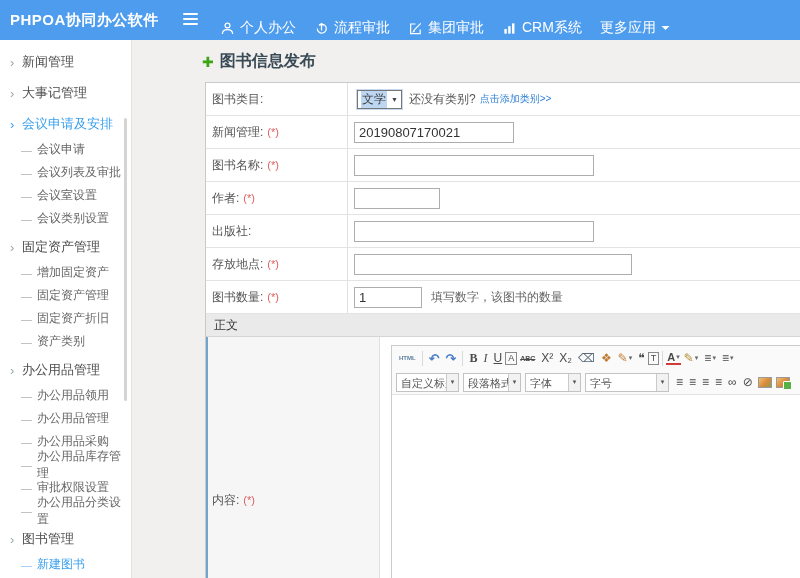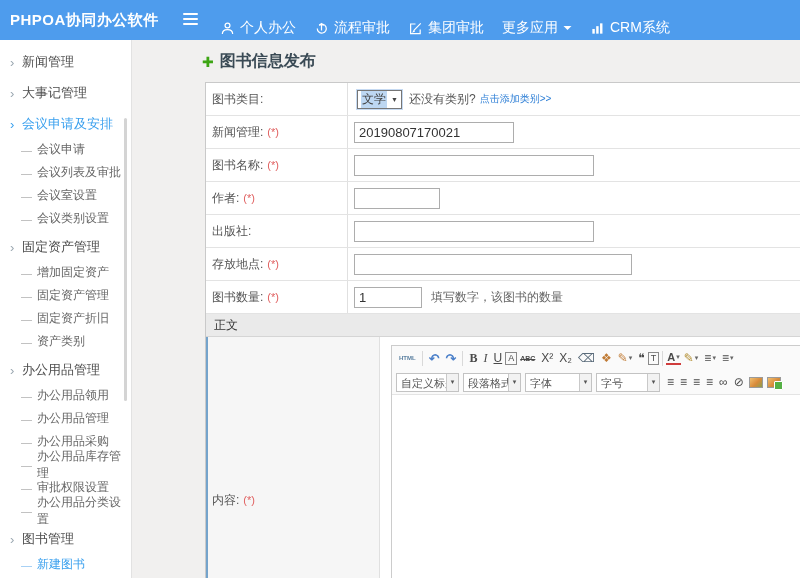--- a/index.html
+++ b/index.html
@@ -113,36 +113,36 @@
       <div class="nav-item">
         <span>
             <svg width="15" height="15" viewBox="0 0 16 16">
               <path d="M13 9 v4.5 H2.8 V3.2 H8" fill="none" stroke="#fff" stroke-width="1.3"></path>
               <path d="M6.5 9.8 L13.6 2.6 M6.5 9.8 l-.7 1.5 1.5-.7" fill="none" stroke="#fff" stroke-width="1.3"></path>
             </svg>
           </span>
         <span>集团审批</span>
       </div>
       <div class="nav-item">
-        <span>更多应用</span>
-        <span>
-            <svg width="9" height="6" viewBox="0 0 9 6">
-              <polygon points="0.5,1 8.5,1 4.5,5" fill="#fff"></polygon>
-            </svg>
-          </span>
-      </div>
-      <div class="nav-item">
         <span>
             <svg width="15" height="15" viewBox="0 0 16 16">
               <rect x="2.5" y="8.5" width="2.6" height="5" fill="#fff"></rect>
               <rect x="6.6" y="5.5" width="2.6" height="8" fill="#fff"></rect>
               <rect x="10.7" y="2.5" width="2.6" height="11" fill="#fff"></rect>
             </svg>
           </span>
         <span>CRM系统</span>
+      </div>
+      <div class="nav-item">
+        <span>更多应用</span>
+        <span>
+            <svg width="9" height="6" viewBox="0 0 9 6">
+              <polygon points="0.5,1 8.5,1 4.5,5" fill="#fff"></polygon>
+            </svg>
+          </span>
       </div>
     </div>
   </div>
 
   <div class="sidebar">
     <div>
         <div class="sb-group">
           <span class="chev">›</span>
           <span>新闻管理</span>
         </div>
@@ -354,25 +354,25 @@
               </div>
             <div class="tbrow">
                 <div class="tb-select" style="width: 63px;">
                   <span class="txt">自定义标题</span>
                   <span class="car">▾</span>
                 </div>
                 <div class="tb-select" style="width: 58px;">
                   <span class="txt">段落格式</span>
                   <span class="car">▾</span>
                 </div>
-                <div class="tb-select" style="width: 67px;">
+                <div class="tb-select" style="width: 56px;">
                   <span class="txt">字体</span>
                   <span class="car">▾</span>
                 </div>
-                <div class="tb-select" style="width: 64px;">
+                <div class="tb-select" style="width: 84px;">
                   <span class="txt">字号</span>
                   <span class="car">▾</span>
                 </div>
                 <span class="tb-btn">≡</span>
                 <span class="tb-btn">≡</span>
                 <span class="tb-btn">≡</span>
                 <span class="tb-btn">≡</span>
                 <span class="tb-btn">∞</span>
                 <span class="tb-btn">⊘</span>
                 <span class="tb-imgicon"></span>

